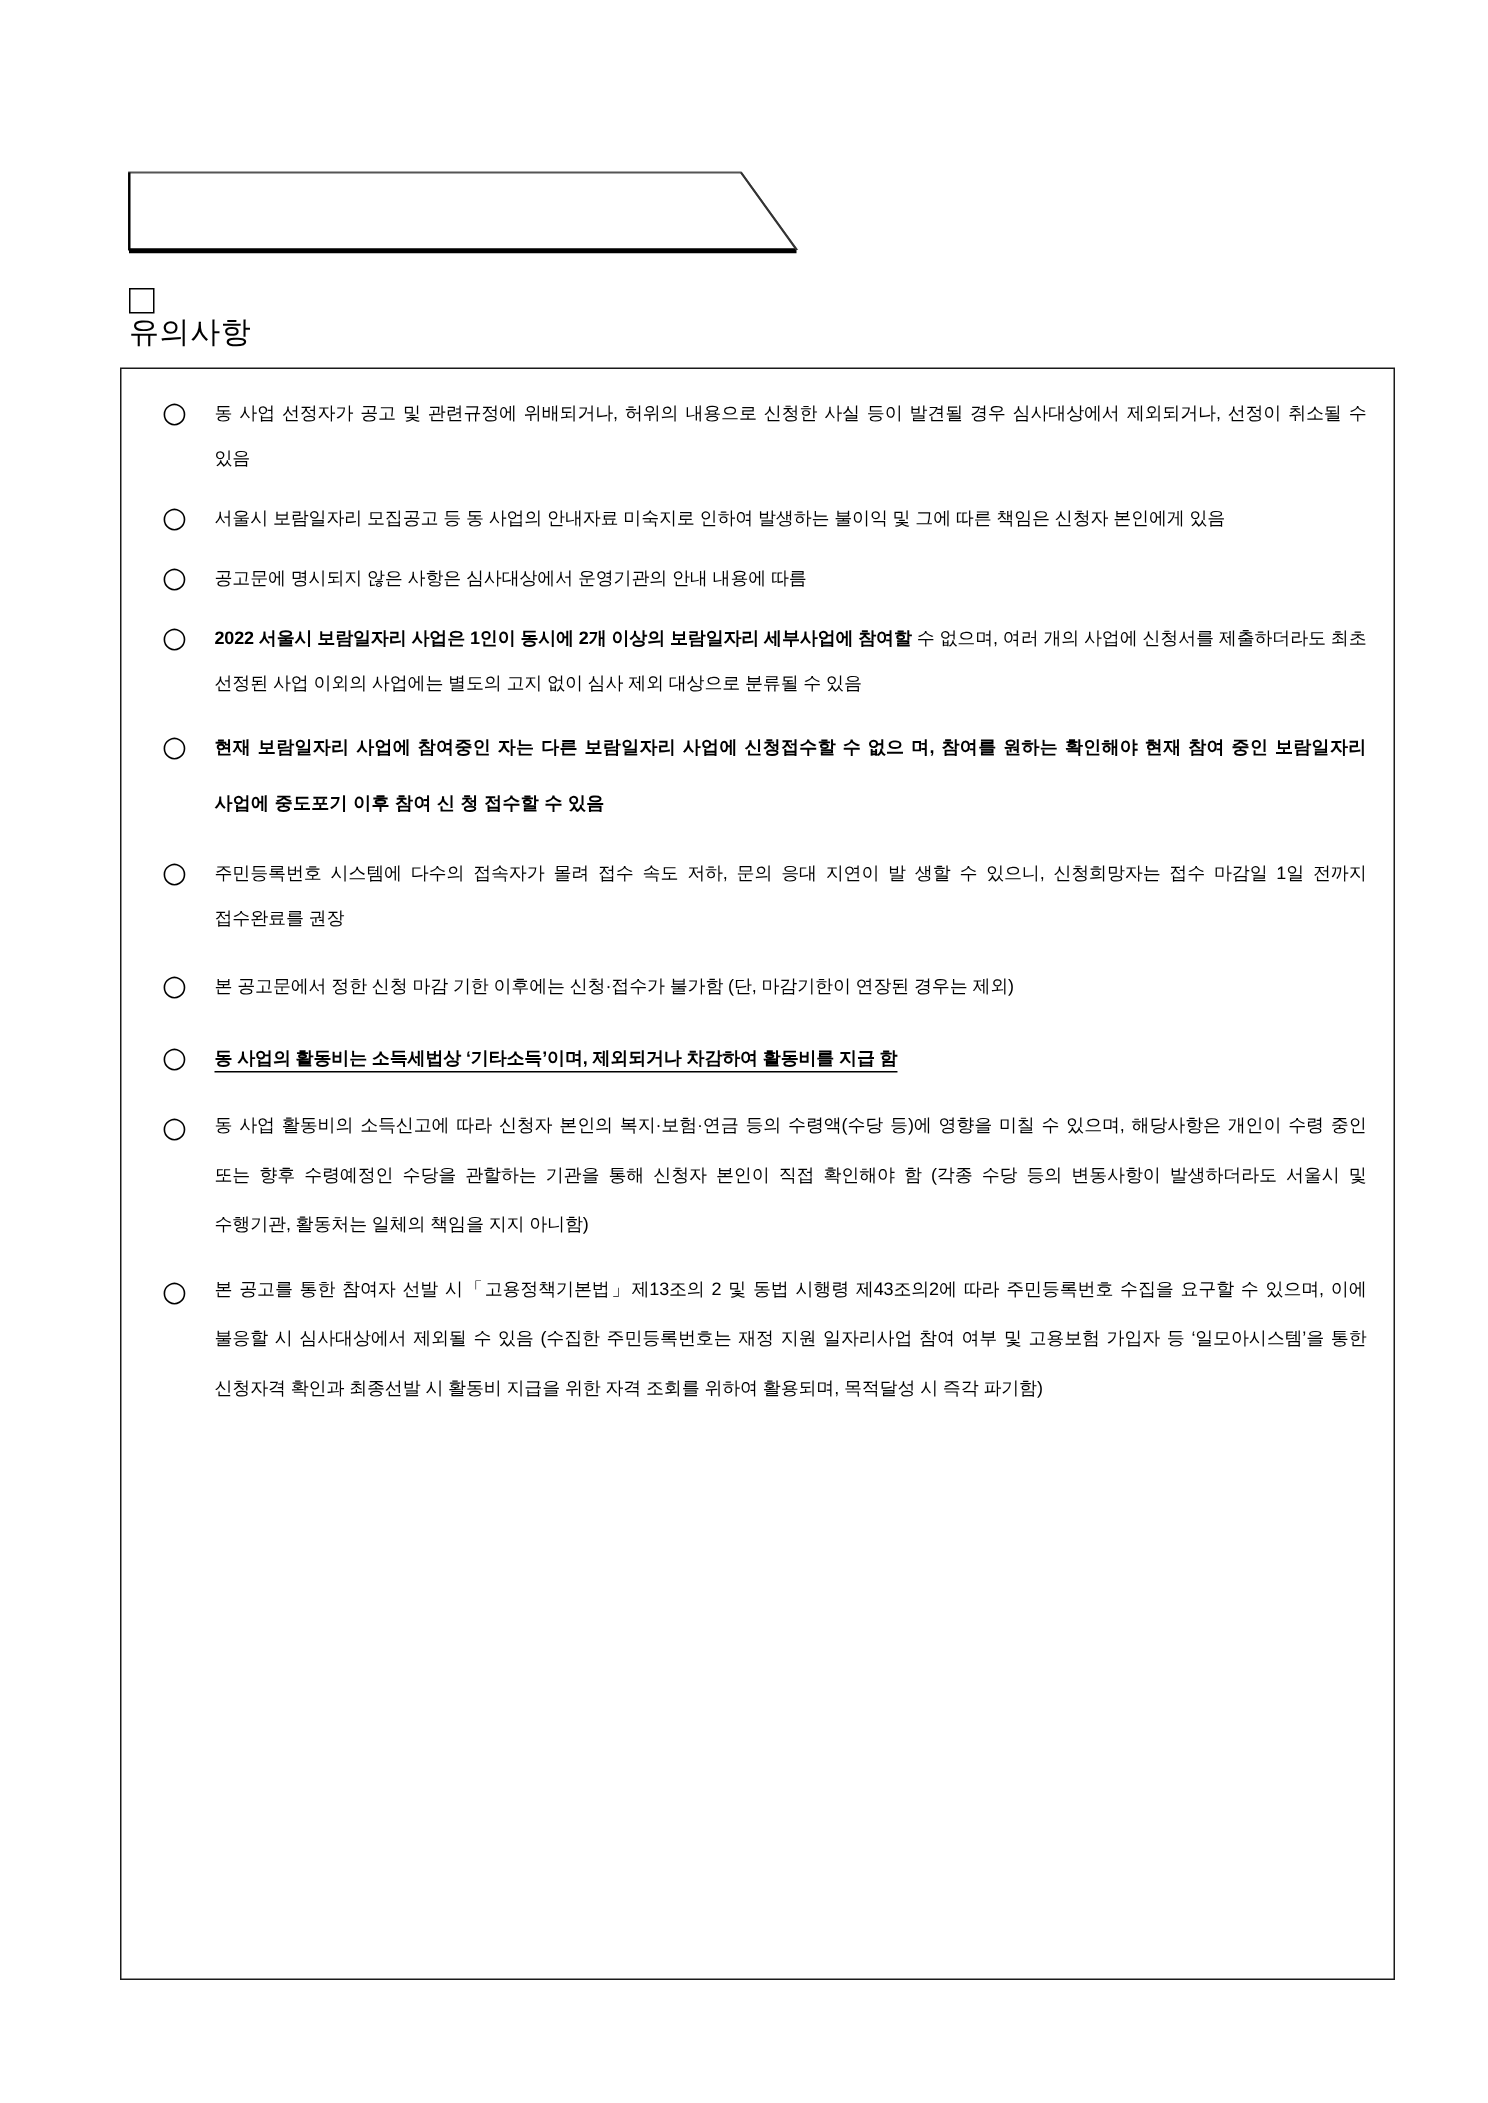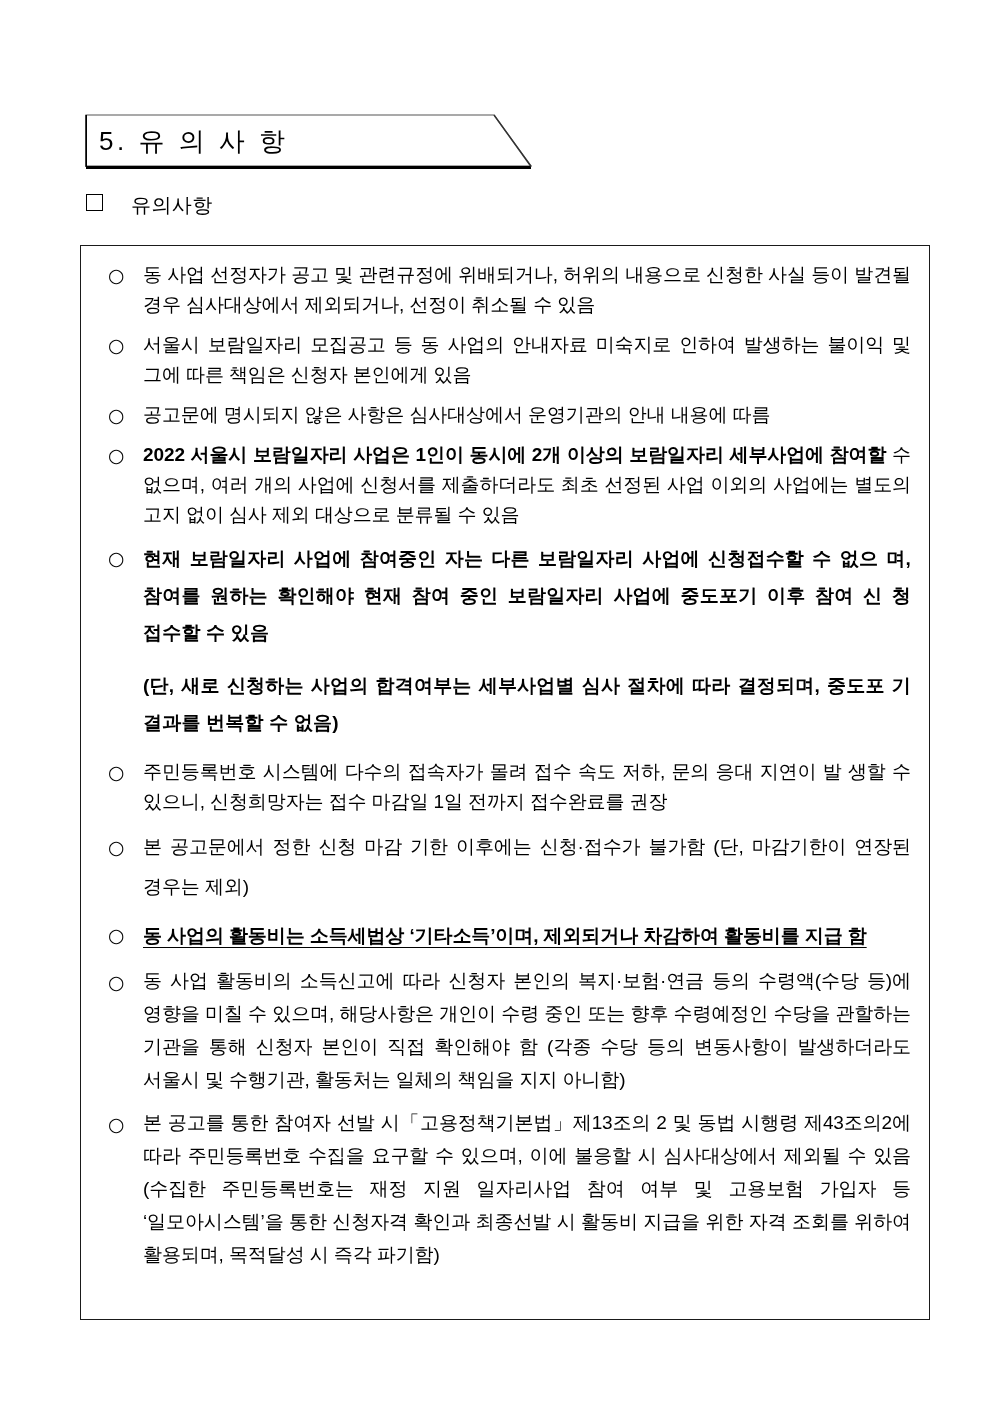--- a/index.html
+++ b/index.html
@@ -44,20 +44,21 @@
   }
 
   
   .subhead {
     position: absolute;
     left: 86px;
     top: 193px;
     display: flex;
     align-items: baseline;
     gap: 0;
+    flex-direction: column;
   }
   .subhead-box {
     display: inline-block;
     width: 17px;
     height: 17px;
     border: 1.4px solid #000;
     box-sizing: border-box;
     margin-right: 28px;
     position: relative;
     top: -1px;
@@ -92,21 +93,21 @@
   .bullet {
     position: absolute;
     left: 9px;
     top: 0;
     font-size: 19px;
     line-height: 30px;
     font-family: "DejaVu Sans", sans-serif;
   }
 
   .item-text {
-    font-size: 19px;
+    font-size: 12px;
     line-height: 30px;
     letter-spacing: -0.1px;
     text-align: justify;
     text-justify: inter-character;
     word-break: keep-all;
   }
 
   
   .gap-sm { margin-bottom: 10px; }
 
@@ -154,21 +155,20 @@
 </head>
 <body>
 
 <div class="banner-wrap">
   <svg class="banner-svg" viewBox="0 0 450 56" preserveAspectRatio="none">
     <path d="M1,1 L409,1 L446,52 L1,52 Z" fill="#ffffff" stroke="#555555" stroke-width="1.2"></path>
     <line x1="1" y1="53.4" x2="446" y2="53.4" stroke="#000000" stroke-width="3"></line>
     <line x1="1.2" y1="1" x2="1.2" y2="53" stroke="#000000" stroke-width="1.6"></line>
     <line x1="409" y1="1" x2="446" y2="52.5" stroke="#333333" stroke-width="1.4"></line>
   </svg>
-  <div class="banner-title">5.  유 의 사 항</div>
 </div>
 
 <div class="subhead">
   <span class="subhead-box"></span>
   <span class="subhead-text">유의사항</span>
 </div>
 
 <div class="content-box">
 
   <div class="item gap-sm">
@@ -189,23 +189,20 @@
   <div class="item bold-first-line gap-sm">
     <span class="bullet">○</span>
     <div class="item-text"><span class="first-line">2022 서울시 보람일자리 사업은 1인이 동시에 2개 이상의 보람일자리 세부사업에 참여할</span><span> 수 없으며, 여러 개의 사업에 신청서를 제출하더라도 최초 선정된 사업 이외의 사업에는 별도의 고지 없이 심사 제외 대상으로 분류될 수 있음</span></div>
   </div>
 
   <div class="item bold loose">
     <span class="bullet">○</span>
     <div class="item-text">현재 보람일자리 사업에 참여중인 자는 다른 보람일자리 사업에 신청접수할 수 없으 며, 참여를 원하는 확인해야 현재 참여 중인 보람일자리 사업에 중도포기 이후 참여 신 청 접수할 수 있음</div>
   </div>
 
-  <div class="sub-para">
-    <div class="item-text">(단, 새로 신청하는 사업의 합격여부는 세부사업별 심사 절차에 따라 결정되며, 중도포 기 결과를 번복할 수 없음)</div>
-  </div>
 
   <div class="item gap-sm">
     <span class="bullet">○</span>
     <div class="item-text">주민등록번호 시스템에 다수의 접속자가 몰려 접수 속도 저하, 문의 응대 지연이 발 생할 수 있으니, 신청희망자는 접수 마감일 1일 전까지 접수완료를 권장</div>
   </div>
 
   <div class="item airy gap-sm">
     <span class="bullet">○</span>
     <div class="item-text">본 공고문에서 정한 신청 마감 기한 이후에는 신청·접수가 불가함 (단, 마감기한이 연장된 경우는 제외)</div>
   </div>

